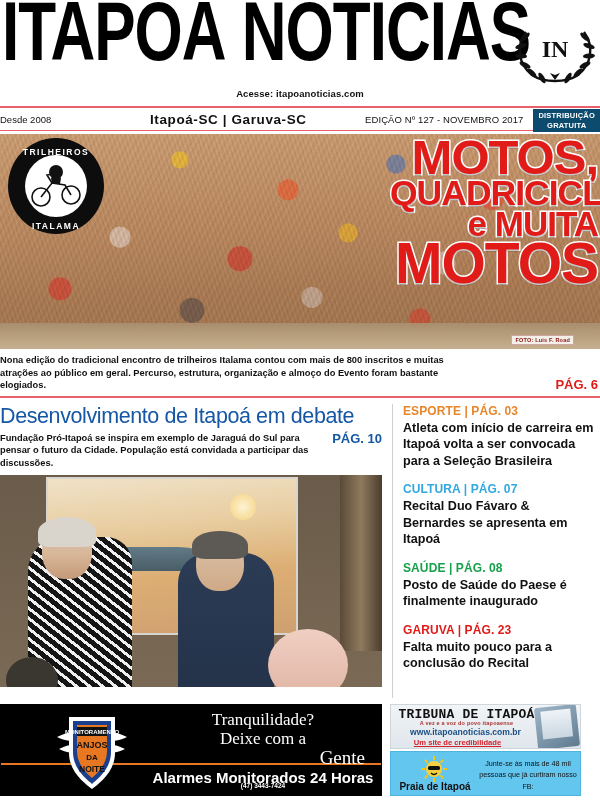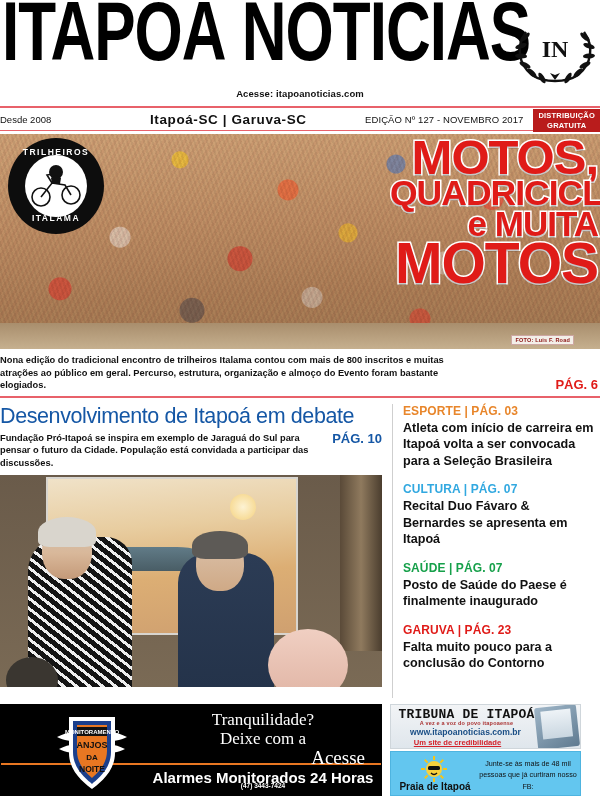--- a/index.html
+++ b/index.html
@@ -54,21 +54,21 @@
   .infobar .cities {
     position:absolute; left:150px;
     font-weight:bold; font-size:13.5px; letter-spacing:.6px; color:#111;
   }
   .infobar .edicao {
     position:absolute; left:365px;
     font-size:9.5px; color:#111; letter-spacing:.1px;
   }
   .badge-dist {
     position:absolute; right:0; top:1px;
-    background:#b91c1c; color:#fff;
+    background:#0c4a6e; color:#fff;
     font-size:7.5px; font-weight:bold;
     text-align:center; line-height:9.5px;
     padding:2px 5px; letter-spacing:.2px;
   }
 
   
   .hero { position:relative; height:215px; margin-top:3px; overflow:hidden; background:#b9a88c; }
   .hero-photo { position:absolute; inset:0; }
   .moto-bg { position:absolute; inset:0;
     background:
@@ -106,21 +106,21 @@
   .italama-inner {
     width:62px; height:62px; border-radius:50%; background:#fff;
     position:relative;
   }
   .italama-top, .italama-bot {
     position:absolute; left:0; right:0;
     color:#fff; font-weight:bold; font-size:8.5px;
     text-align:center; letter-spacing:1.5px;
   }
   .italama-top { top:9px; }
-  .italama-bot { bottom:11px; }
+  .italama-bot { bottom:3px; }
 
   .hero-headline {
     position:absolute; right:2px; top:2px;
     width:208px;
     text-align:right;
     font-weight:bold;
     color:#e01b18;
     line-height:.86;
     letter-spacing:-1px;
     -webkit-text-stroke:3px #ffffff;
@@ -422,27 +422,27 @@
         <div class="sec-kicker" style="color:#e8862b">ESPORTE | PÁG. 03</div>
         <div class="sec-head">Atleta com início de carreira em Itapoá volta a ser convocada para a Seleção Brasileira</div>
       </div>
 
       <div class="sec">
         <div class="sec-kicker" style="color:#31a8e0">CULTURA | PÁG. 07</div>
         <div class="sec-head">Recital Duo Fávaro &amp; Bernardes se apresenta em Itapoá</div>
       </div>
 
       <div class="sec">
-        <div class="sec-kicker" style="color:#16a04a">SAÚDE | PÁG. 07</div>
+        <div class="sec-kicker" style="color:#16a04a">SAÚDE | PÁG. 08</div>
         <div class="sec-head">Posto de Saúde do Paese é finalmente inaugurado</div>
       </div>
 
       <div class="sec">
         <div class="sec-kicker" style="color:#e01b18">GARUVA | PÁG. 23</div>
-        <div class="sec-head">Falta muito pouco para a conclusão do Contorno</div>
+        <div class="sec-head">Falta muito pouco para a conclusão do Recital</div>
       </div>
 
     </div>
   </div>
 
   <div class="ads">
 
     <div class="ad-anjos">
       <div class="anjos-rule"></div>
       <div class="anjos-shield">
@@ -457,21 +457,21 @@
           <rect x="28" y="20" width="30" height="9" fill="#111"></rect>
           <text x="43" y="27" font-family="Liberation Sans, sans-serif" font-size="6" font-weight="bold" text-anchor="middle" fill="#fff">MONITORAMENTO</text>
           <text x="43" y="41" font-family="Liberation Sans, sans-serif" font-size="9" font-weight="bold" text-anchor="middle" fill="#111">ANJOS</text>
           <text x="43" y="53" font-family="Liberation Sans, sans-serif" font-size="8" font-weight="bold" text-anchor="middle" fill="#111">DA</text>
           <text x="43" y="65" font-family="Liberation Sans, sans-serif" font-size="8.5" font-weight="bold" text-anchor="middle" fill="#111">NOITE</text>
         </svg>
       </div>
       <div class="anjos-txt">
         <div class="anjos-l1">Tranquilidade?</div>
         <div class="anjos-l2">Deixe com a</div>
-        <div class="anjos-l3">Acesse</div>
+        <div class="anjos-l3">Gente</div>
       </div>
       <div class="anjos-sub">Alarmes Monitorados 24 Horas</div>
       <div class="anjos-tel">(47) 3443-7424</div>
     </div>
 
     <div class="ad-right">
 
       <div class="ad-tribuna">
         <div class="trib-name">TRIBUNA DE ITAPOÁ</div>
         <div class="trib-tag">A vez e a voz do povo itapoaense</div>

